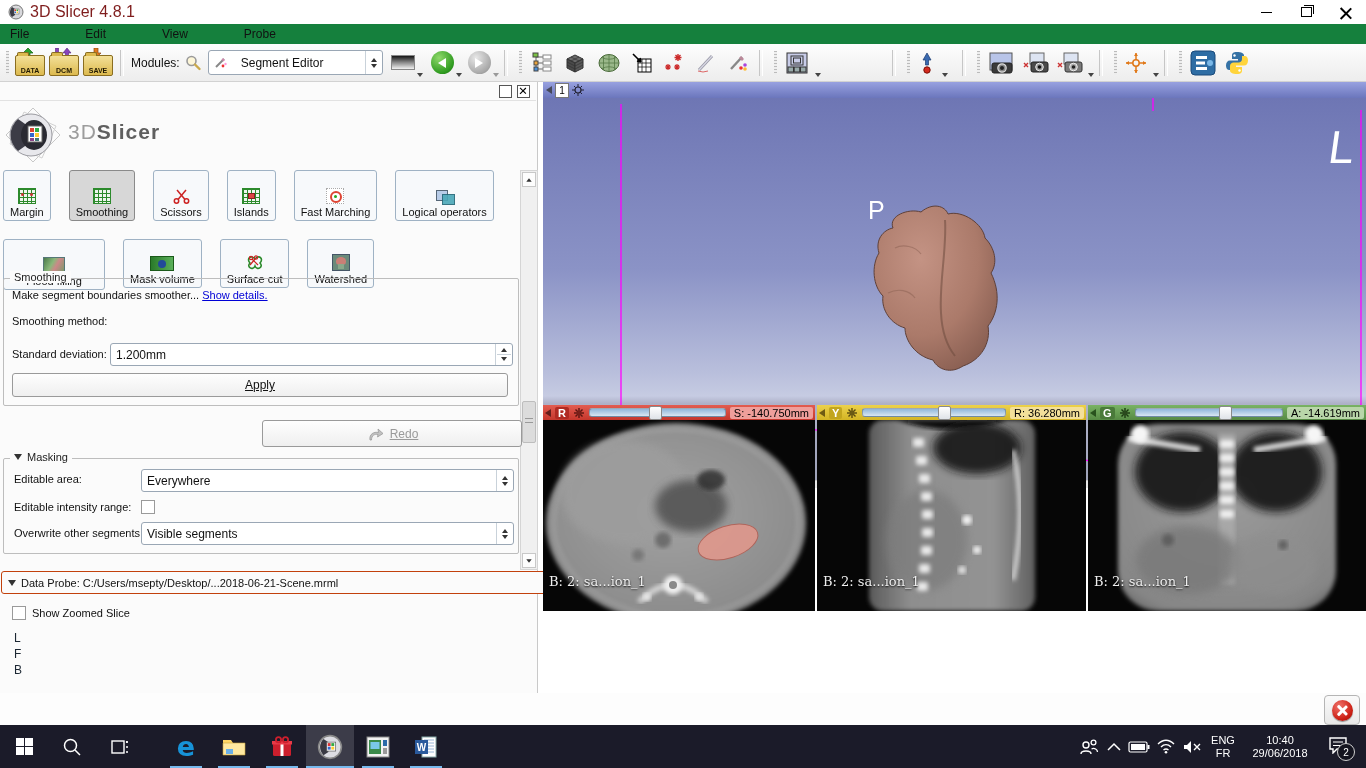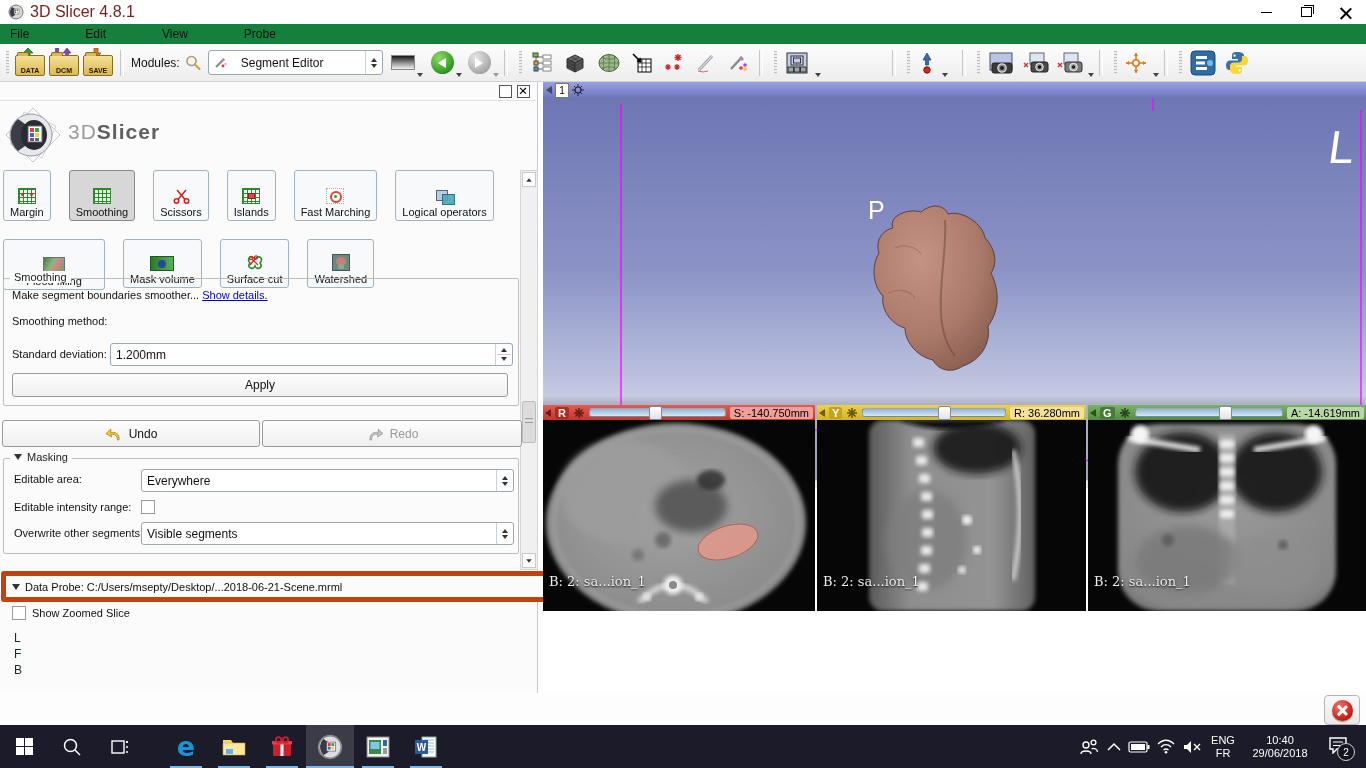--- a/index.html
+++ b/index.html
@@ -36,21 +36,21 @@
   .spdn{width:0;height:0;border-left:3.5px solid transparent;border-right:3.5px solid transparent;border-top:4.5px solid #333;}
   
   #panel{left:0;top:82px;width:537px;height:611px;background:#fbfbfb;border-right:1px solid #c9c9c9;}
   .dockbtn{width:11px;height:11px;border:1px solid #555;display:inline-block;position:relative;background:#fff;margin-left:4px;}
   .gbox{position:absolute;border:1px solid #bdbdbd;border-radius:2px;}
   .gtitle{position:absolute;top:-8px;left:6px;background:#fbfbfb;padding:0 4px;font-size:11px;color:#222;}
   .effbtn{border:1px solid #9fb2c4;border-radius:3px;background:#f7f9fb;display:flex;flex-direction:column;align-items:center;justify-content:flex-end;padding:3px 6px 2px;font-size:11px;gap:2px;}
   .effbtn.active{background:#d7d7d7;border-color:#8a8a8a;}
   .gridicon{width:16px;height:14px;background-color:#eef6ee;border:1px solid #2c8a2c;background-image:linear-gradient(#2c8a2c 1px,transparent 1px),linear-gradient(90deg,#2c8a2c 1px,transparent 1px);background-size:4px 4px;position:relative;}
   .field{position:absolute;display:flex;align-items:center;font-size:11px;}
-  .btn{border:1px solid #9a9a9a;border-radius:3px;background:linear-gradient(#fefefe,#efefef);display:flex;align-items:center;justify-content:center;font-size:12px;}
+  .btn{border:1px solid #9a9a9a;border-radius:3px;background:linear-gradient(#fefefe,#efefef);display:flex;align-items:center;justify-content:center;font-size:12px;text-decoration:underline;}
   .chk{width:12px;height:12px;border:1px solid #9a9a9a;background:#fff;display:inline-block;}
   .coll{width:0;height:0;border-left:4px solid transparent;border-right:4px solid transparent;border-top:6px solid #333;display:inline-block;margin-right:5px;}
   
   .sb{position:absolute;background:#f0f0f0;border:1px solid #d5d5d5;}
   .sbarrow{position:absolute;left:1px;width:12px;height:13px;background:#fdfdfd;border:1px solid #c8c8c8;display:flex;align-items:center;justify-content:center;}
   .sbthumb{position:absolute;left:1px;width:12px;background:#dcdcdc;border:1px solid #bdbdbd;border-radius:2px;}
   
   #view3d{left:543px;top:82px;width:823px;height:398px;overflow:hidden;}
   .viewbar{height:16px;display:flex;align-items:center;gap:3px;padding:0 3px;font-size:11px;}
   #bar3d{background:linear-gradient(#98a1e0,#6b76bc);}
@@ -431,26 +431,20 @@
             <div class="spup" style="margin-bottom:2px"></div>
             <div style="width:14px;border-top:1px solid #c9d2da"></div>
             <div class="spdn" style="margin-top:2px"></div>
           </div>
       </div>
       <div class="btn abs" style="left:8px;top:94px;width:494px;height:22px">
           <span>Apply</span>
         </div>
     </div>
 
-    <div class="btn abs" style="left:2px;top:338px;width:256px;height:25px;gap:6px">
-      <svg width="18" height="15" viewBox="0 0 18 15">
-          <path d="M4 14 C3 8 8 5.5 12.5 6.5 L12 3 L17 7.5 L11.5 11 L12 8.5 C8.5 7.8 5.5 9.5 5.5 14 Z" fill="#f2c82e" stroke="#a8861a" stroke-width=".8" transform="scale(-1,1) translate(-18,0)"></path>
-        </svg>
-      <span>Undo</span>
-    </div>
     <div class="btn abs" style="left:262px;top:338px;width:258px;height:25px;gap:6px;color:#9a9a9a">
       <svg width="18" height="15" viewBox="0 0 18 15">
           <path d="M4 14 C3 8 8 5.5 12.5 6.5 L12 3 L17 7.5 L11.5 11 L12 8.5 C8.5 7.8 5.5 9.5 5.5 14 Z" fill="#c2c2c2" stroke="#9a9a9a" stroke-width=".8"></path>
         </svg>
       <span>Redo</span>
     </div>
 
     <div class="gbox" style="left:3px;top:376px;width:514px;height:94px">
       <span class="gtitle" style="display:flex;align-items:center">
           <i class="coll"></i>
@@ -475,21 +469,21 @@
         </div>
       <div class="combo abs" style="left:137px;top:63px;width:366px">
         <span>Visible segments</span>
         <div class="spincol">
             <div class="spup"></div>
             <div class="spdn"></div>
           </div>
       </div>
     </div>
 
-    <div class="abs flex" style="left:1px;top:489px;width:534px;height:21px;border:5px solid #c2410c;border-radius:3px;background:#fbfbfb;padding:0 6px;font-size:11px">
+    <div class="abs flex" style="left:1px;top:489px;width:534px;height:21px;border:1px solid #c2410c;border-radius:3px;background:#fbfbfb;padding:0 6px;font-size:11px">
       <i class="coll"></i>
       <span>Data Probe: C:/Users/msepty/Desktop/...2018-06-21-Scene.mrml</span>
     </div>
     <div class="abs flex" style="left:12px;top:524px;gap:6px;font-size:11px">
       <span class="chk"></span>
       <span>Show Zoomed Slice</span>
     </div>
     <div class="abs" style="left:14px;top:548px;font-size:12px;color:#1c2733;line-height:16px">
       <div>L</div>
       <div>F</div>

